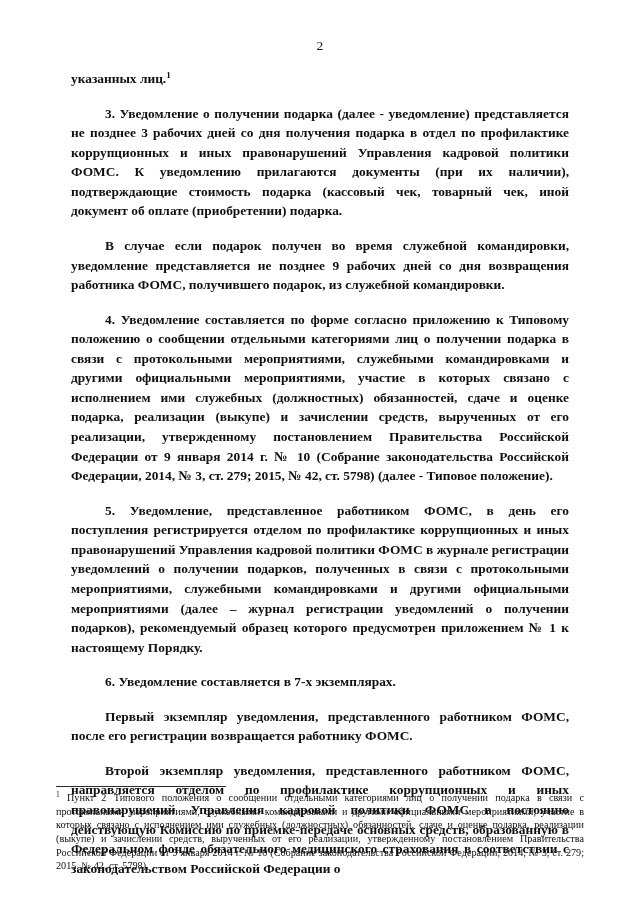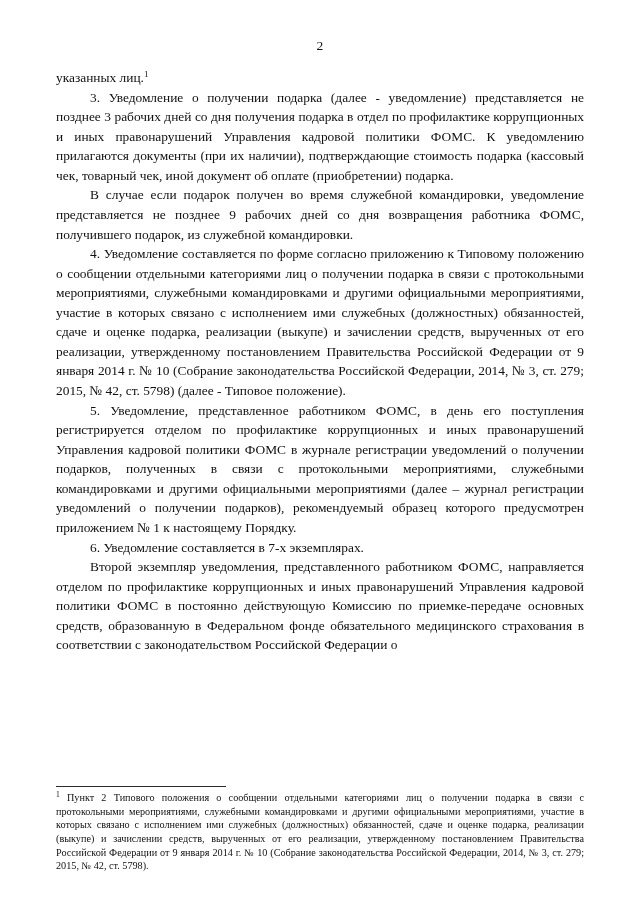--- a/index.html
+++ b/index.html
@@ -21,26 +21,27 @@
     box-sizing: border-box;
     padding: 38px 56px 10px 56px;
   }
   .page-number {
     text-align: center;
     font-size: 13.5px;
     margin: 0 0 14px 0;
     letter-spacing: 0.2px;
   }
   .body-text p {
-    margin: 0;
+    margin: 15px;
     font-size: 13.4px;
     line-height: 1.46;
     text-align: justify;
     text-justify: inter-word;
     hyphens: none;
+    font-weight: bold;
   }
   .indent {
     text-indent: 34px;
   }
   .noindent {
     text-indent: 0;
   }
   .sup-marker {
     font-size: 9px;
     vertical-align: super;
@@ -84,20 +85,21 @@
 
     <p class="indent">В случае если подарок получен во время служебной командировки, уведомление представляется не позднее 9 рабочих дней со дня возвращения работника ФОМС, получившего подарок, из служебной командировки.</p>
 
 
     <p class="indent">4. Уведомление составляется по форме согласно приложению к Типовому положению о сообщении отдельными категориями лиц о получении подарка в связи с протокольными мероприятиями, служебными командировками и другими официальными мероприятиями, участие в которых связано с исполнением ими служебных (должностных) обязанностей, сдаче и оценке подарка, реализации (выкупе) и зачислении средств, вырученных от его реализации, утвержденному постановлением Правительства Российской Федерации от 9 января 2014 г. № 10 (Собрание законодательства Российской Федерации, 2014, № 3, ст. 279; 2015, № 42, ст. 5798) (далее - Типовое положение).</p>
 
     <p class="indent">5. Уведомление, представленное работником ФОМС, в день его поступления регистрируется отделом по профилактике коррупционных и иных правонарушений Управления кадровой политики ФОМС в журнале регистрации уведомлений о получении подарков, полученных в связи с протокольными мероприятиями, служебными командировками и другими официальными мероприятиями (далее – журнал регистрации уведомлений о получении подарков), рекомендуемый образец которого предусмотрен приложением № 1 к настоящему Порядку.</p>
 
     <p class="indent">6. Уведомление составляется в 7-х экземплярах.</p>
 
+    <p class="indent">Первый экземпляр уведомления, представленного работником ФОМС, после его регистрации возвращается работнику ФОМС.</p>
 
     <p class="indent">Второй экземпляр уведомления, представленного работником ФОМС, направляется отделом по профилактике коррупционных и иных правонарушений Управления кадровой политики ФОМС в постоянно действующую Комиссию по приемке-передаче основных средств, образованную в Федеральном фонде обязательного медицинского страхования в соответствии с законодательством Российской Федерации о</p>
 
   </div>
 
   <div class="footnote-sep"></div>
 
   <div class="footnote"><span class="fn-num">1</span> <span>Пункт 2 Типового положения о сообщении отдельными категориями лиц о получении подарка в связи с протокольными мероприятиями, служебными командировками и другими официальными мероприятиями, участие в которых связано с исполнением ими служебных (должностных) обязанностей, сдаче и оценке подарка, реализации (выкупе) и зачислении средств, вырученных от его реализации, утвержденному постановлением Правительства Российской Федерации от 9 января 2014 г. № 10 (Собрание законодательства Российской Федерации, 2014, № 3, ст. 279; 2015, № 42, ст. 5798).</span></div>
 
 </div>

